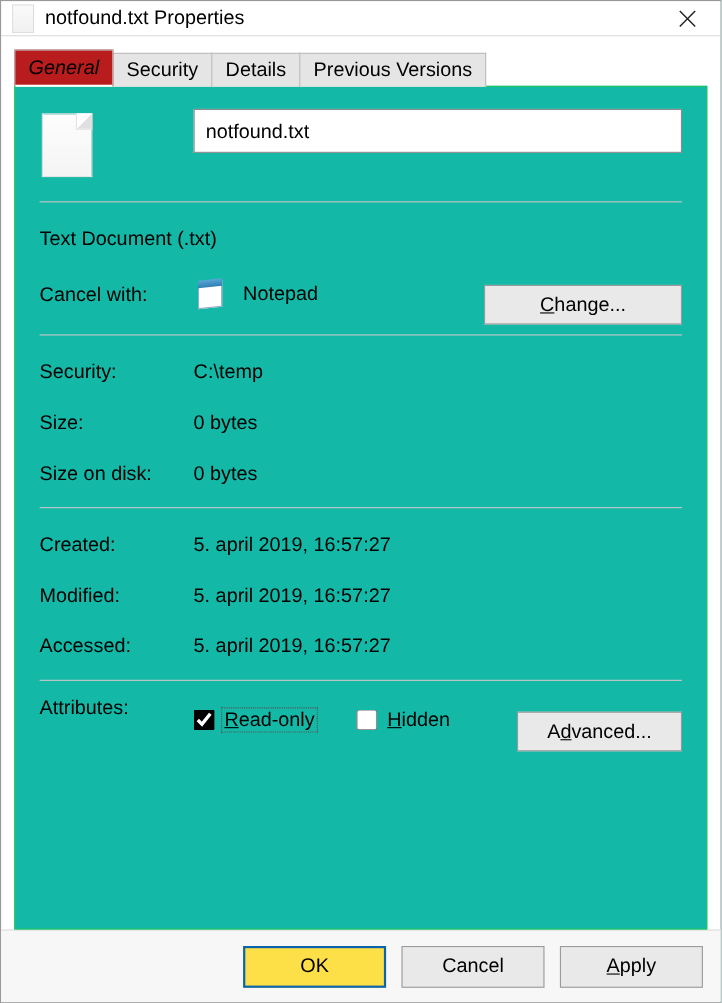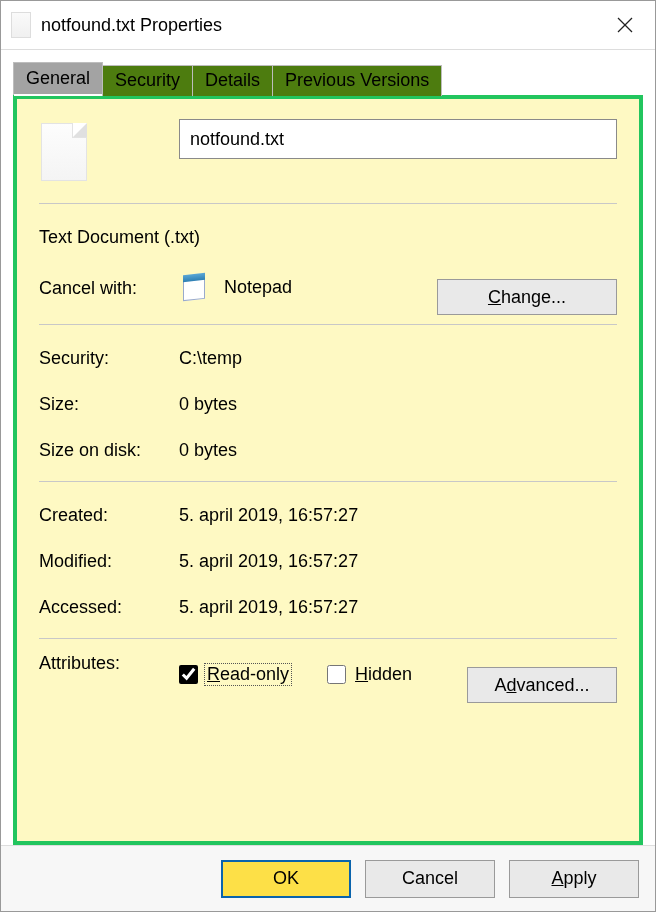--- a/index.html
+++ b/index.html
@@ -14,21 +14,21 @@
   }
   .window {
     width: 656px;
     height: 912px;
     border: 1px solid #999;
     background: #fff;
     display: flex;
     flex-direction: column;
   }
   .titlebar {
-    height: 49px;
+    height: 32px;
     display: flex;
     align-items: center;
     padding: 0 8px 0 10px;
     border-bottom: 1px solid #ddd;
   }
   .titlebar .doc-icon-small {
     width: 20px; height: 26px;
     background: linear-gradient(#fafafa,#f0f0f0);
     border: 1px solid #ddd;
     margin-right: 10px;
@@ -57,46 +57,47 @@
     display: flex;
     align-items: flex-end;
     height: 35px;
     position: relative;
     z-index: 2;
   }
   .tab {
     padding: 4px 12px 5px 12px;
     border: 1px solid #bdbdbd;
     border-bottom: none;
-    background: #4d7c0f;
+    background: #e5e5e5;
     font-size: 18px;
     margin-right: -1px;
     cursor: default;
     position: relative;
     top: 1px;
   }
   .tab.active {
-    background: #a3a3a3;
+    background: #b91c1c;
     border-color: #bdbdbd;
     top: 0;
     padding-top: 5px;
     padding-bottom: 6px;
     z-index: 3;
+    font-style: italic;
   }
   .tab.active::after{
     content:"";
     position:absolute;
     left:0; right:0; bottom:-1px;
     height:2px; background:#fff;
   }
 
   .panel {
-    border: 4px solid #22c55e;
+    border: 1px solid #22c55e;
     flex: 1;
-    background: #fef9c3;
+    background: #14b8a6;
     padding: 20px 22px 10px 22px;
     position: relative;
     z-index: 1;
   }
 
   .row {
     display: flex;
     align-items: center;
     min-height: 46px;
   }

